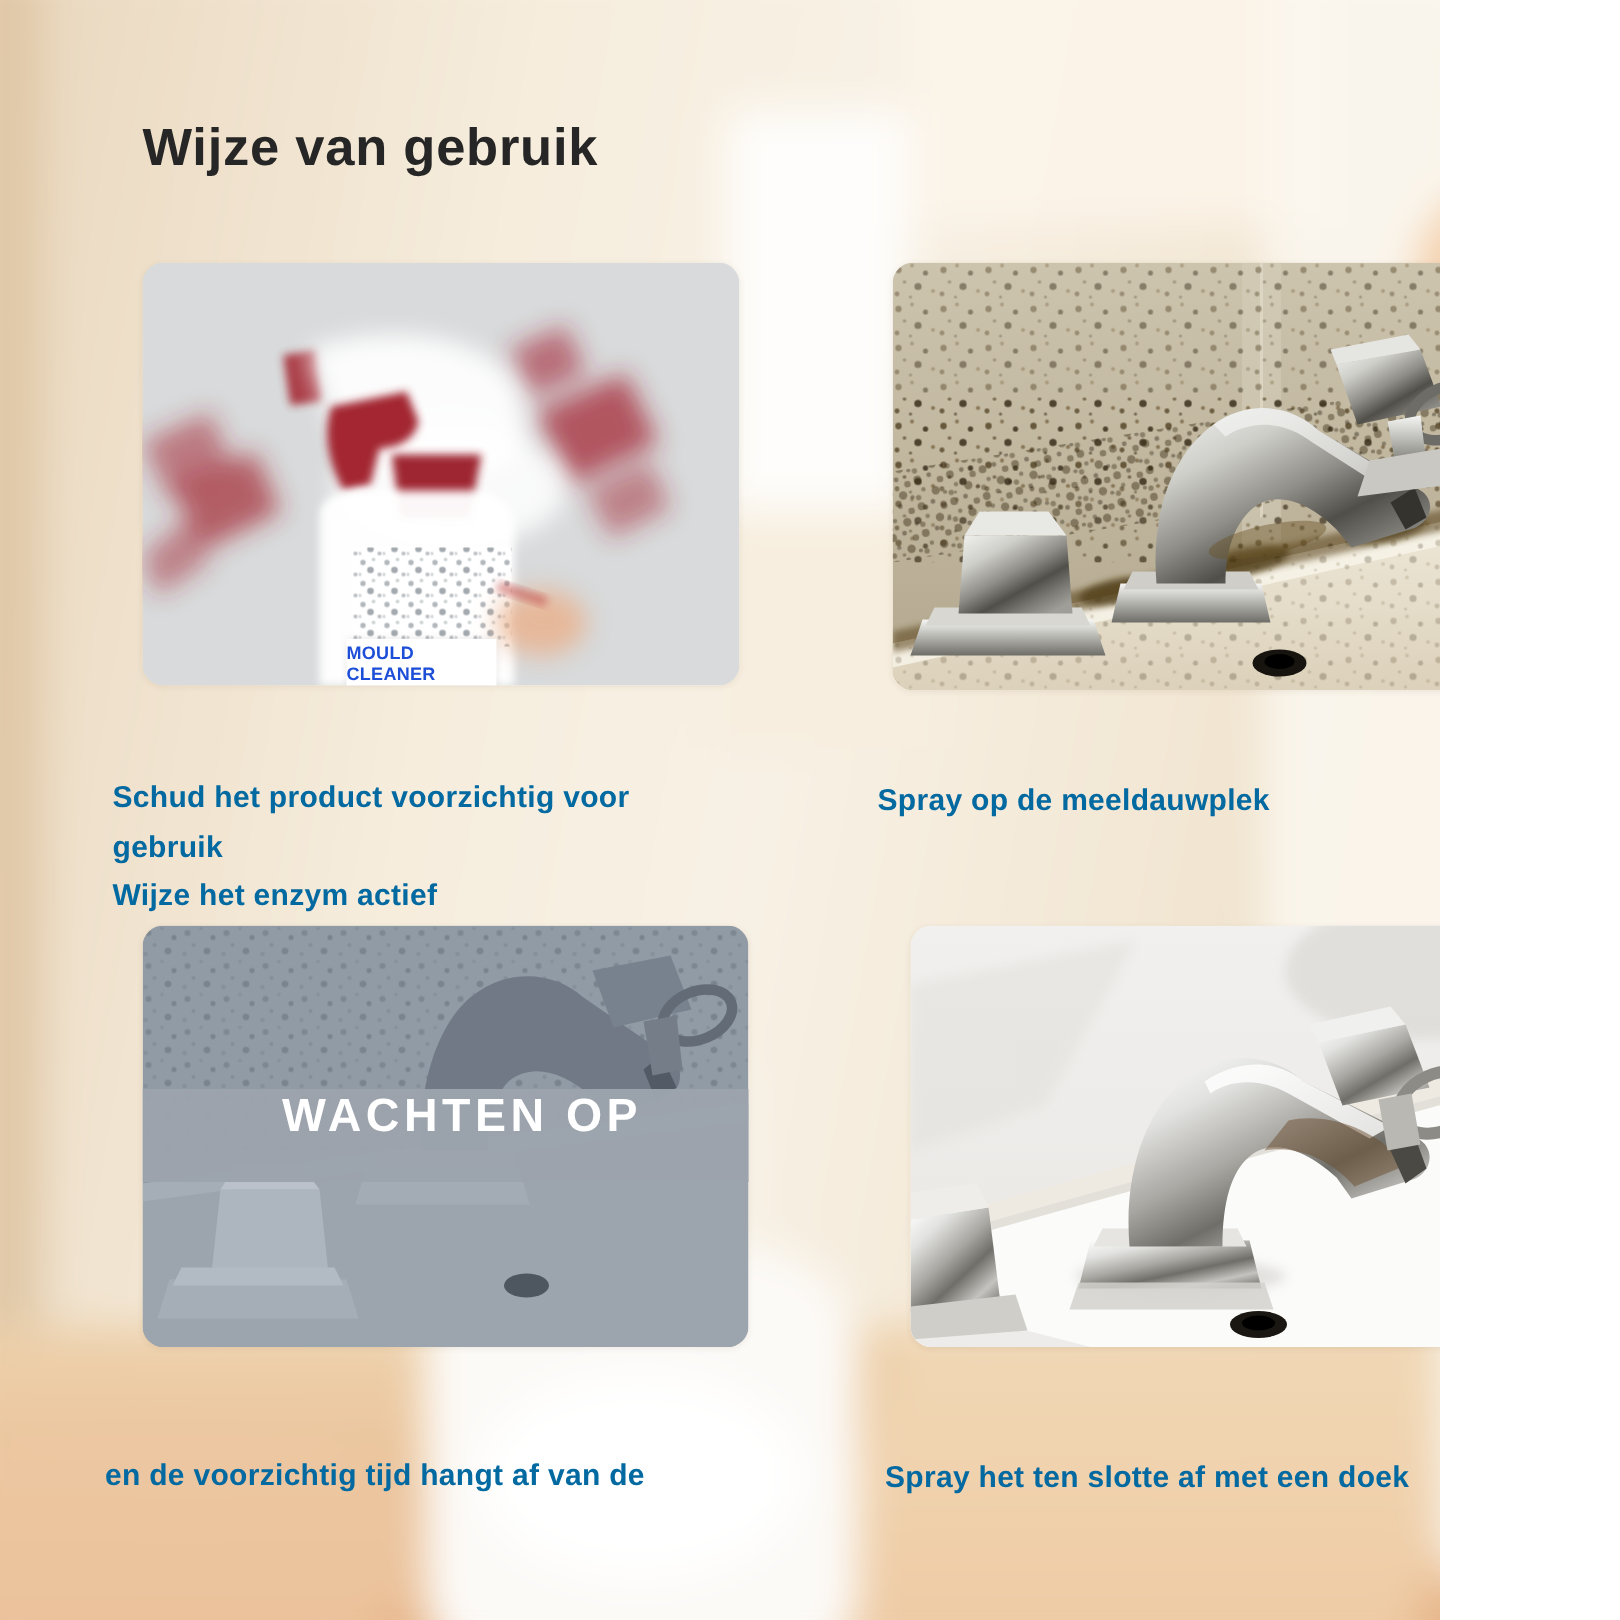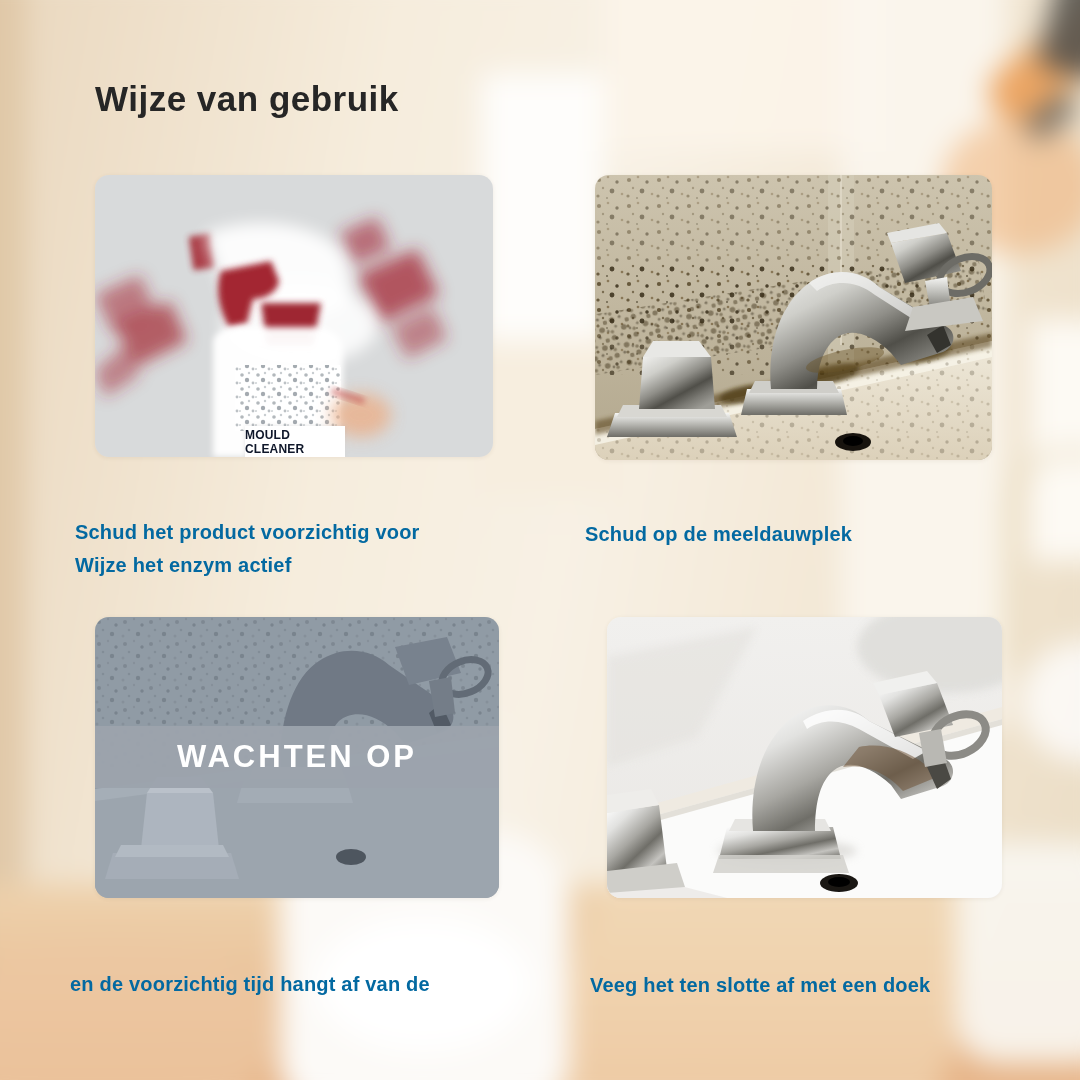--- a/index.html
+++ b/index.html
@@ -1,17 +1,17 @@
 <!DOCTYPE html>
 <html><head>
 <meta charset="utf-8">
 <style>
   html,body{margin:0;padding:0;background:#fff;}
   .stage{
-    position:relative;width:1080px;height:1080px;overflow:hidden;
+    position:relative;width:960px;height:1080px;overflow:hidden;
     font-family:"Liberation Sans","DejaVu Sans",sans-serif;background:#f5ecdd;
   }
   
   .bg{position:absolute;inset:0;filter:blur(13px);transform:scale(1.05);}
   .bg div{position:absolute;}
   .bg-base{inset:0;background:linear-gradient(100deg,#e9d6bc 0%,#f6eddd 32%,#f8f1e5 52%,#f2e6d2 78%,#eadcc4 100%);}
   .bg-left-band{left:-14px;top:0;width:64px;height:1080px;background:#dfc6a5;opacity:.9;}
   .bg-window-left{left:484px;top:96px;width:116px;height:290px;background:#fefdfb;border-radius:6px;}
   .bg-window-left2{left:478px;top:350px;width:140px;height:150px;background:#f7eedf;}
   .bg-top-mid{left:600px;top:0;width:270px;height:170px;background:#fbf4ea;opacity:.85;}
@@ -32,25 +32,25 @@
   .bg-warm-bl{left:-24px;top:918px;width:310px;height:190px;background:#ecc8a2;border-radius:50%;opacity:.7;}
   
   .content{position:absolute;inset:0;}
   .title{position:absolute;left:95px;top:56px;font-size:35px;line-height:40px;font-weight:bold;color:#262626;letter-spacing:.5px;}
   .card{position:absolute;border-radius:14px;overflow:hidden;box-shadow:0 1px 4px rgba(90,70,40,.08);}
   .card svg{display:block;width:100%;height:100%;}
   #card1{left:95px;top:175px;width:398px;height:282px;}
   #card2{left:595px;top:175px;width:397px;height:285px;}
   #card3{left:95px;top:617px;width:404px;height:281px;}
   #card4{left:607px;top:617px;width:395px;height:281px;}
-  .mc-label{position:absolute;left:150px;top:251px;width:100px;height:31px;background:#ffffff;
+  .mc-label{position:absolute;left:136px;top:251px;width:100px;height:31px;background:#ffffff;
     display:flex;align-items:center;justify-content:center;font-size:12px;font-weight:bold;
-    color:#0f172a;letter-spacing:.2px;box-shadow:0 0 5px rgba(0,0,0,.10);}
+    color:#1d4ed8;letter-spacing:.2px;box-shadow:0 0 5px rgba(0,0,0,.10);}
   .wait-band{position:absolute;left:0;top:109px;width:100%;height:62px;background:rgba(156,163,172,.97);
-    display:flex;align-items:center;justify-content:center;}
+    display:flex;justify-content:center;padding-left:11px;}
   .wait-text{font-size:31px;font-weight:bold;color:#ffffff;letter-spacing:3px;}
   .caption{position:absolute;text-align:left;font-size:20px;font-weight:bold;color:#0369a1;letter-spacing:.2px;margin-top:40px;}
   .caption span{display:block;line-height:32.5px;}
   #cap1{left:75px;top:476px;width:440px;}
   #cap2{left:585px;top:478px;width:420px;}
   #cap3{left:70px;top:928px;width:460px;}
   #cap4{left:590px;top:929px;width:430px;}
 </style>
 </head>
 <body>
@@ -306,25 +306,26 @@
         </g>
         <g>
           <ellipse cx="232" cy="266" rx="19" ry="9" fill="#1a1713"></ellipse>
           <ellipse cx="232" cy="265" rx="11" ry="5" fill="#000000"></ellipse>
         </g>
       </svg>
     </div>
 
     <div class="caption" id="cap1">
       <span>Schud het product voorzichtig voor</span>
+      <span>gebruik</span>
       <span>Wijze het enzym actief</span>
     </div>
     <div class="caption" id="cap2">
-      <span>Schud op de meeldauwplek</span>
+      <span>Spray op de meeldauwplek</span>
     </div>
     <div class="caption" id="cap3">
       <span>en de voorzichtig tijd hangt af van de</span>
     </div>
     <div class="caption" id="cap4">
-      <span>Veeg het ten slotte af met een doek</span>
+      <span>Spray het ten slotte af met een doek</span>
     </div>
   </div>
 </div>
 
 </body></html>

